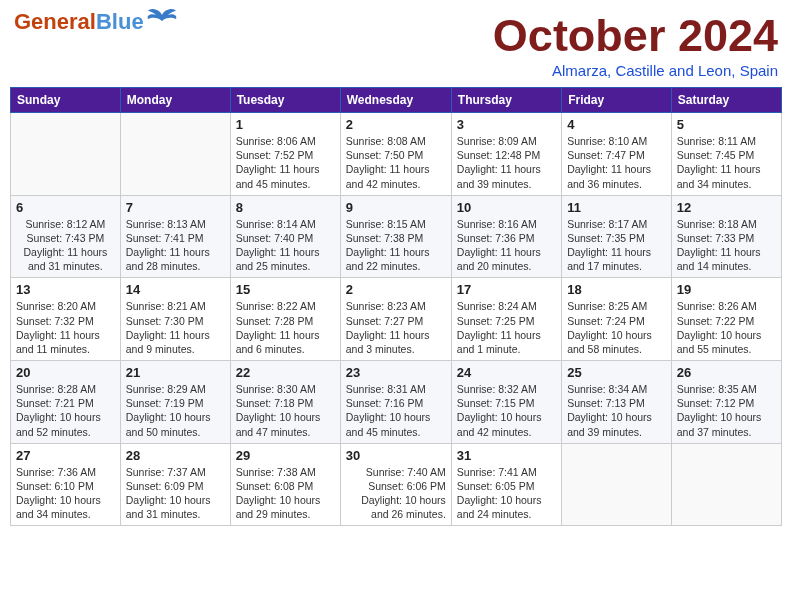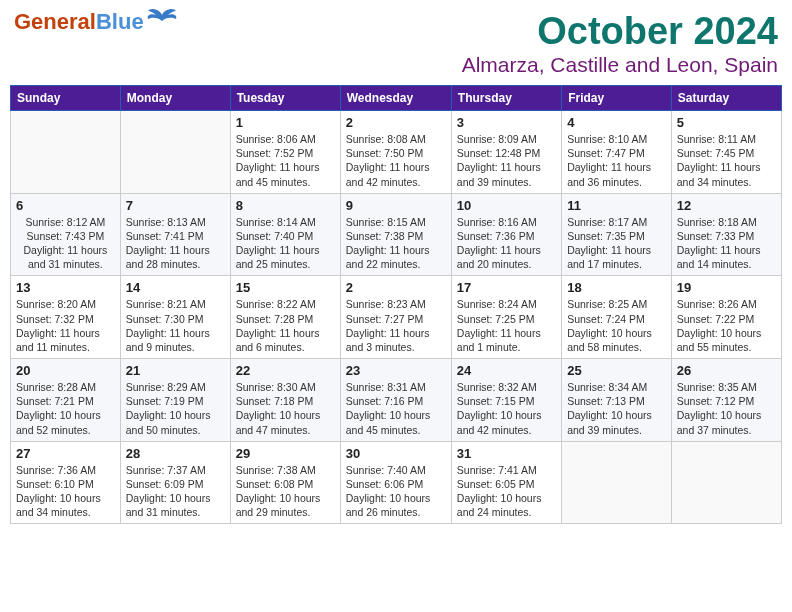--- a/index.html
+++ b/index.html
@@ -28,27 +28,27 @@
       color: #1a3a5c;
       line-height: 1.1;
     }
     .logo-text span {
       color: #c2410c;
     }
     .title-block {
       text-align: right;
     }
     .month-title {
-      font-size: 38px;
+      font-size: 45px;
       font-weight: bold;
-      color: #0f766e;
+      color: #7f1d1d;
     }
     .location {
-      font-size: 21px;
-      color: #701a75;
+      font-size: 15px;
+      color: #1d4ed8;
     }
     .calendar {
       width: 100%;
       border-collapse: collapse;
       font-size: 11px;
     }
     .calendar th {
       background-color: #4c1d95;
       color: #fff;
       text-align: left;
@@ -298,21 +298,21 @@
 Daylight: 10 hours and 31 minutes.</div>
         </td>
         <td>
           <span class="day-number">29</span>
           <div class="day-info" style="white-space: pre-line;">Sunrise: 7:38 AM
 Sunset: 6:08 PM
 Daylight: 10 hours and 29 minutes.</div>
         </td>
         <td>
           <span class="day-number">30</span>
-          <div class="day-info" style="white-space: pre-line;">Sunrise: 7:40 AM
+          <div class="day-info" style="white-space: pre-line; text-align: right;">Sunrise: 7:40 AM
 Sunset: 6:06 PM
 Daylight: 10 hours and 26 minutes.</div>
         </td>
         <td>
           <span class="day-number">31</span>
           <div class="day-info" style="white-space: pre-line;">Sunrise: 7:41 AM
 Sunset: 6:05 PM
 Daylight: 10 hours and 24 minutes.</div>
         </td>
         <td class="empty-cell"></td>

